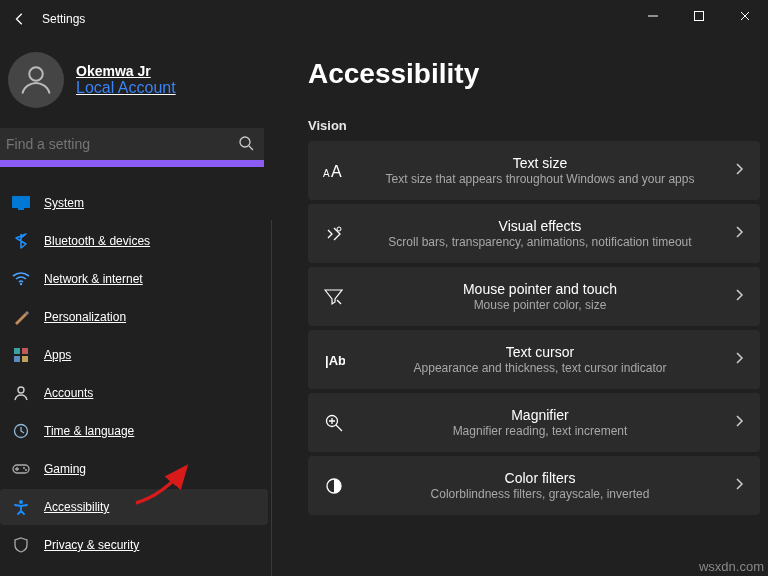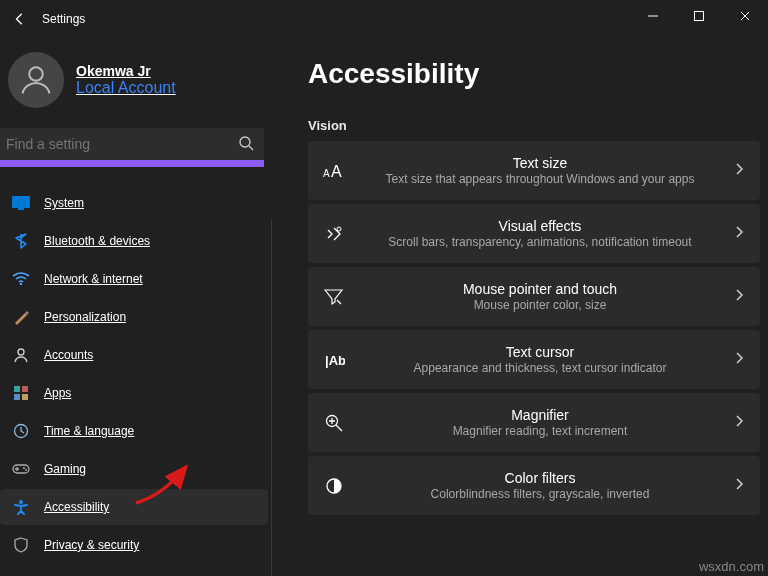--- a/index.html
+++ b/index.html
@@ -122,36 +122,36 @@
               <svg width="18" height="18" viewBox="0 0 18 18">
                 <path d="M3 15 L13 5 L15 7 L5 17 Z" fill="#c08a5a"></path>
                 <path d="M13 5 L15 3 L17 5 L15 7 Z" fill="#888"></path>
               </svg>
             </span>
             <span>Personalization</span>
           </div>
           <div class="nav-item">
             <span class="nav-icon">
               <svg width="16" height="16" viewBox="0 0 16 16">
-                <circle cx="8" cy="5" r="3" stroke="#ccc" fill="none" stroke-width="1.4"></circle>
-                <path d="M2 15c1-4 4-5 6-5s5 1 6 5" stroke="#ccc" fill="none" stroke-width="1.4"></path>
-              </svg>
-            </span>
-            <span>Accounts</span>
-          </div>
-          <div class="nav-item">
-            <span class="nav-icon">
-              <svg width="16" height="16" viewBox="0 0 16 16">
                 <rect x="1" y="1" width="6" height="6" fill="#3aa0a0"></rect>
                 <rect x="9" y="1" width="6" height="6" fill="#c05a5a"></rect>
                 <rect x="1" y="9" width="6" height="6" fill="#5a8ac0"></rect>
                 <rect x="9" y="9" width="6" height="6" fill="#c0a05a"></rect>
               </svg>
             </span>
             <span>Apps</span>
+          </div>
+          <div class="nav-item">
+            <span class="nav-icon">
+              <svg width="16" height="16" viewBox="0 0 16 16">
+                <circle cx="8" cy="5" r="3" stroke="#ccc" fill="none" stroke-width="1.4"></circle>
+                <path d="M2 15c1-4 4-5 6-5s5 1 6 5" stroke="#ccc" fill="none" stroke-width="1.4"></path>
+              </svg>
+            </span>
+            <span>Accounts</span>
           </div>
           <div class="nav-item">
             <span class="nav-icon">
               <svg width="16" height="16" viewBox="0 0 16 16">
                 <circle cx="8" cy="8" r="6.5" stroke="#8fb8d8" fill="none" stroke-width="1.3"></circle>
                 <path d="M8 4v4l3 2" stroke="#8fb8d8" fill="none" stroke-width="1.3"></path>
               </svg>
             </span>
             <span>Time &amp; language</span>
           </div>

